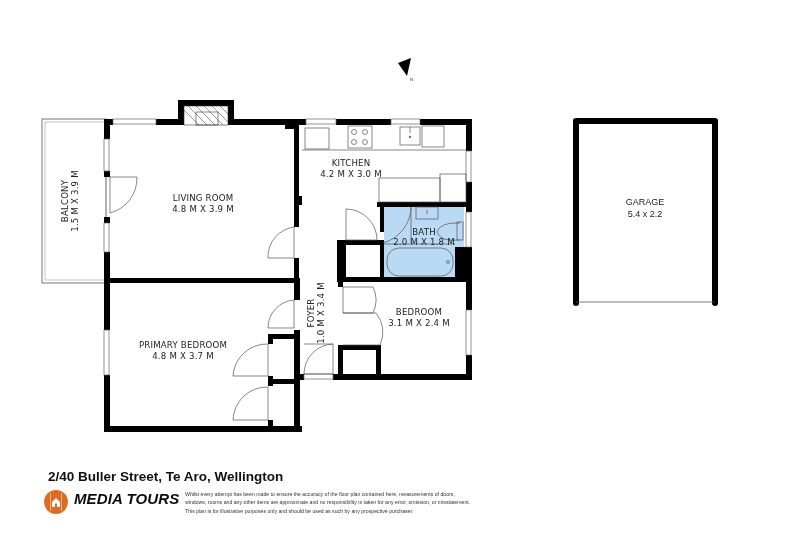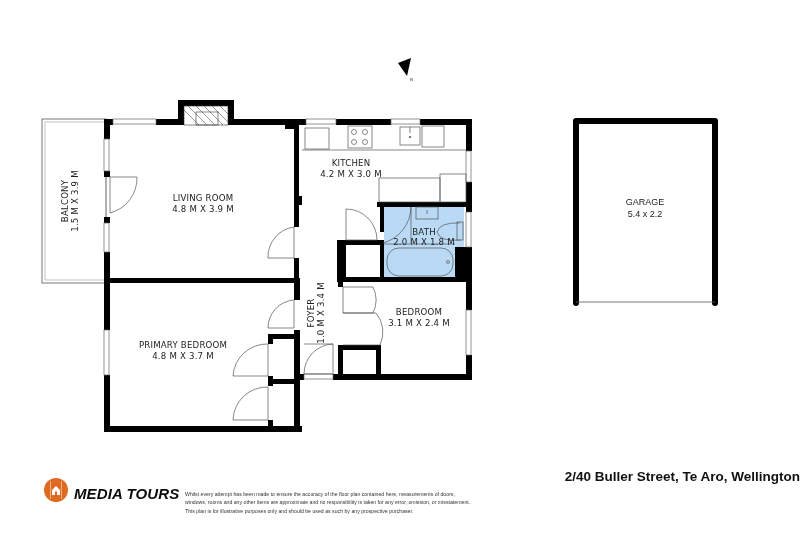--- a/index.html
+++ b/index.html
@@ -1,25 +1,25 @@
 <!DOCTYPE html>
 <html><head>
   <meta charset="utf-8">
   <style>
     html, body { margin: 0; padding: 0; background: #ffffff; }
     body { width: 800px; height: 534px; position: relative; overflow: hidden; font-family: "DejaVu Sans", sans-serif; }
     #plan { position: absolute; left: 0; top: 0; width: 800px; height: 534px; }
     .room-label { font-family: "DejaVu Sans", sans-serif; font-size: 8.6px; fill: #222; letter-spacing: 0.2px; }
     .garage-label { font-family: "Liberation Sans", sans-serif; font-size: 9px; fill: #222; }
     .address {
-      position: absolute; left: 0; width: 800px; top: 469px; text-align: right;
+      position: absolute; left: 0; width: 800px; top: 469px; text-align: left;
       font-family: "Liberation Sans", sans-serif; font-weight: bold; font-size: 13.5px; color: #111;
       padding-left: 48px; box-sizing: border-box;
     }
-    .logo { position: absolute; left: 44px; top: 476px; height: 26px; display: flex; align-items: flex-end; }
+    .logo { position: absolute; left: 44px; top: 490px; height: 26px; display: flex; align-items: flex-start; }
     .logo-circle { width: 24px; height: 24px; border-radius: 50%; background: #e06a20; position: relative; margin-right: 6px; }
     .logo-circle svg { position: absolute; left: 0; top: 0; }
     .logo-text { font-family: "Liberation Sans", sans-serif; font-weight: bold; font-style: italic; font-size: 15px; color: #0c0c0c; letter-spacing: 0.1px; }
     .disclaimer {
       position: absolute; left: 185px; top: 490px; width: 340px;
       font-family: "Liberation Sans", sans-serif; font-size: 5.2px; line-height: 8.4px; color: #333;
     }
     .disclaimer div { white-space: nowrap; }
   </style>
 </head>

